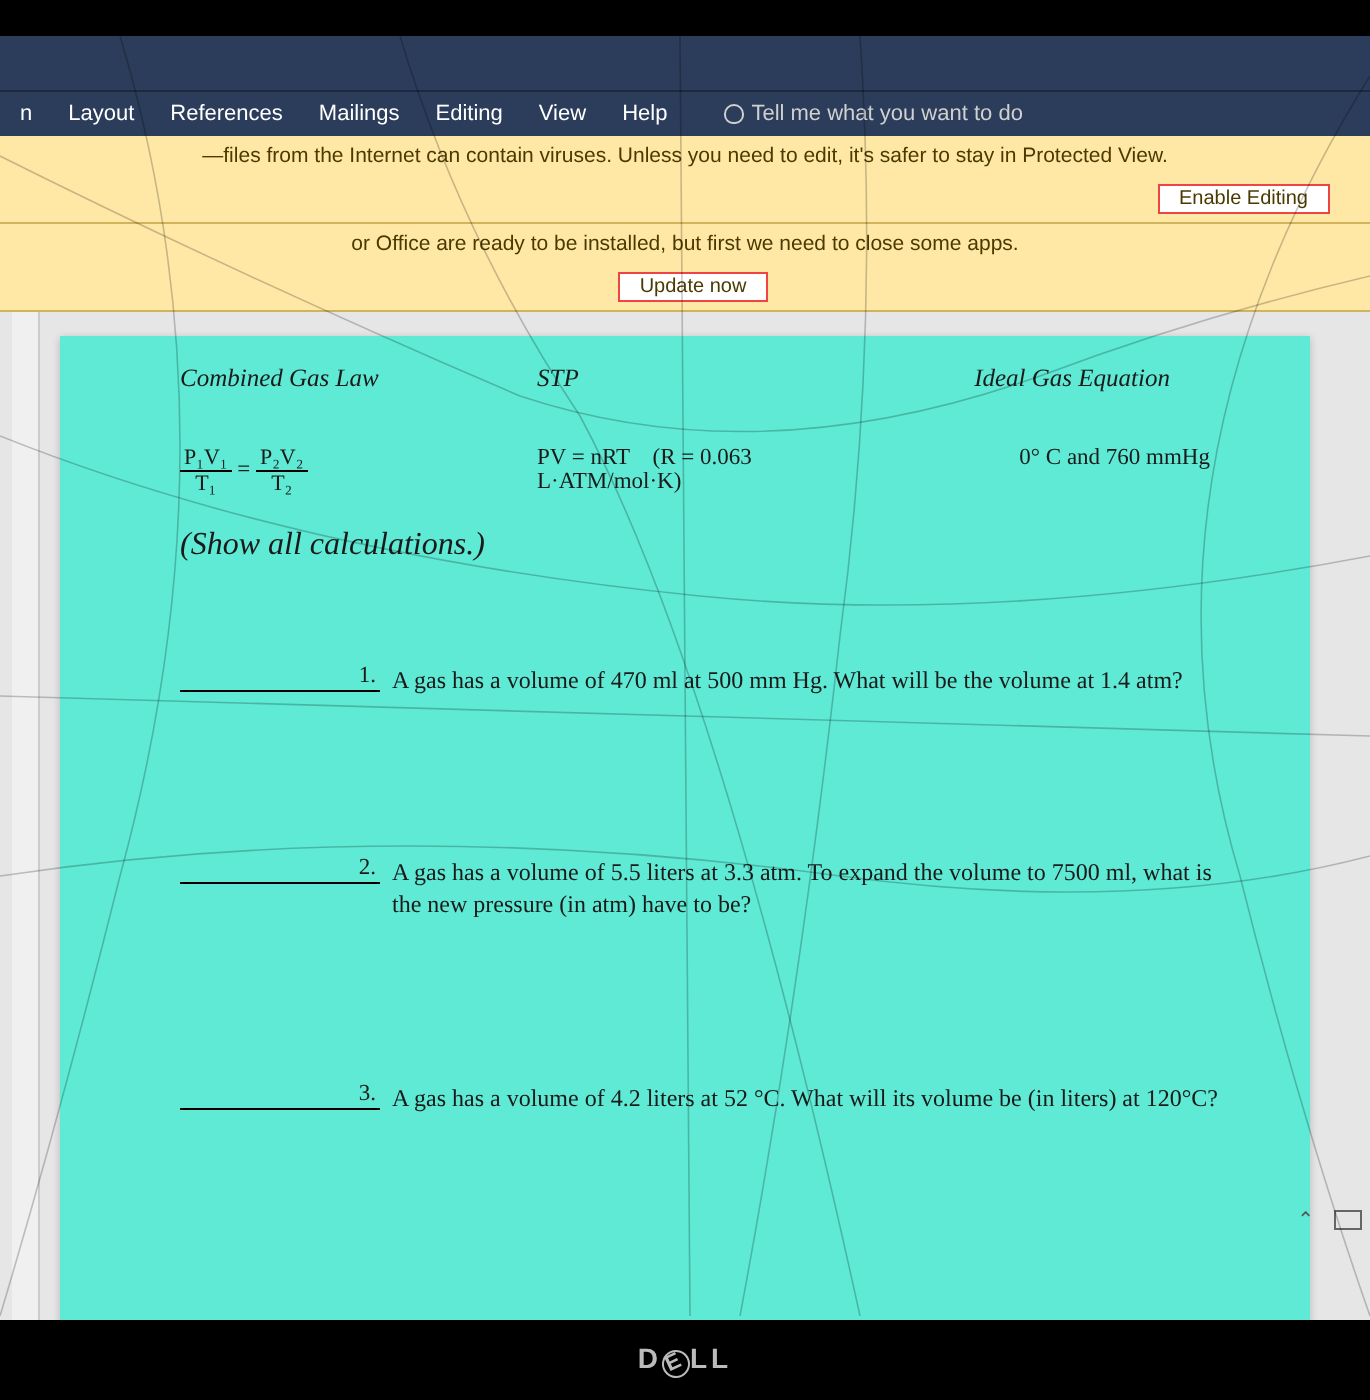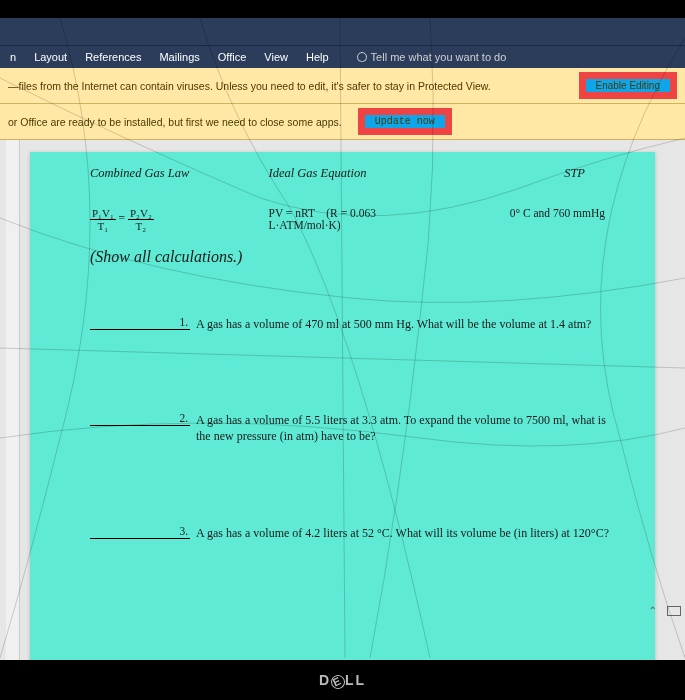--- a/index.html
+++ b/index.html
@@ -48,36 +48,37 @@
     width: 10px; height: 10px;
     border: 1px solid #d0d0d0;
     border-radius: 50% 50% 45% 45%;
     display: inline-block;
   }
   .warn-bar {
     background: #ffe8a6;
     border-bottom: 1px solid #d0b35a;
     color: #4a3a00;
     font-size: 10.5px;
-    padding: 4px 8px;
+    padding: 4px 20px;
     display: flex;
     align-items: center;
     gap: 8px;
+    flex-direction: column;
   }
   .warn-bar .btn {
-    border: 7px solid #ef4444;
-    background: #0ea5e9;
+    border: 1px solid #ef4444;
+    background: #ffffff;
     padding: 1px 10px;
     font-size: 10px;
     cursor: pointer;
     color: #4a3a00;
     margin-left: auto;
     text-align: right;
   }
-  .warn-bar2 .btn { margin-left: 8px; font-family: Liberation Mono, monospace; }
+  .warn-bar2 .btn { margin-left: 8px; }
   .canvas-area {
     background: #e6e6e6;
     height: calc(100% - 90px);
     padding: 12px 30px 0 30px;
     position: relative;
   }
   .ruler-left {
     position: absolute;
     left: 6px; top: 0; bottom: 0;
     width: 14px;
@@ -198,21 +199,21 @@
 
   <div class="word-header">
     <span></span>
   </div>
 
   <div class="ribbon">
     <span class="ribbon-tab">n</span>
     <span class="ribbon-tab">Layout</span>
     <span class="ribbon-tab">References</span>
     <span class="ribbon-tab">Mailings</span>
-    <span class="ribbon-tab">Office</span>
+    <span class="ribbon-tab">Editing</span>
     <span class="ribbon-tab">View</span>
     <span class="ribbon-tab">Help</span>
     <span class="tell-me">
       <span class="bulb"></span>
       <span>Tell me what you want to do</span>
     </span>
   </div>
 
   <div class="warn-bar">
     <span>—files from the Internet can contain viruses. Unless you need to edit, it's safer to stay in Protected View.</span>
@@ -226,22 +227,22 @@
 
   <div class="canvas-area">
     <div class="ruler-left">
       <span>II</span>
     </div>
 
     <div class="page">
 
       <div class="headers">
         <div>Combined Gas Law</div>
+        <div>STP</div>
         <div>Ideal Gas Equation</div>
-        <div>STP</div>
       </div>
 
       <div class="formulas">
         <div>
           <span class="frac">
             <div class="top">P₁V₁</div>
             <div class="bot">T₁</div>
           </span>
           <span>=</span>
           <span class="frac">

